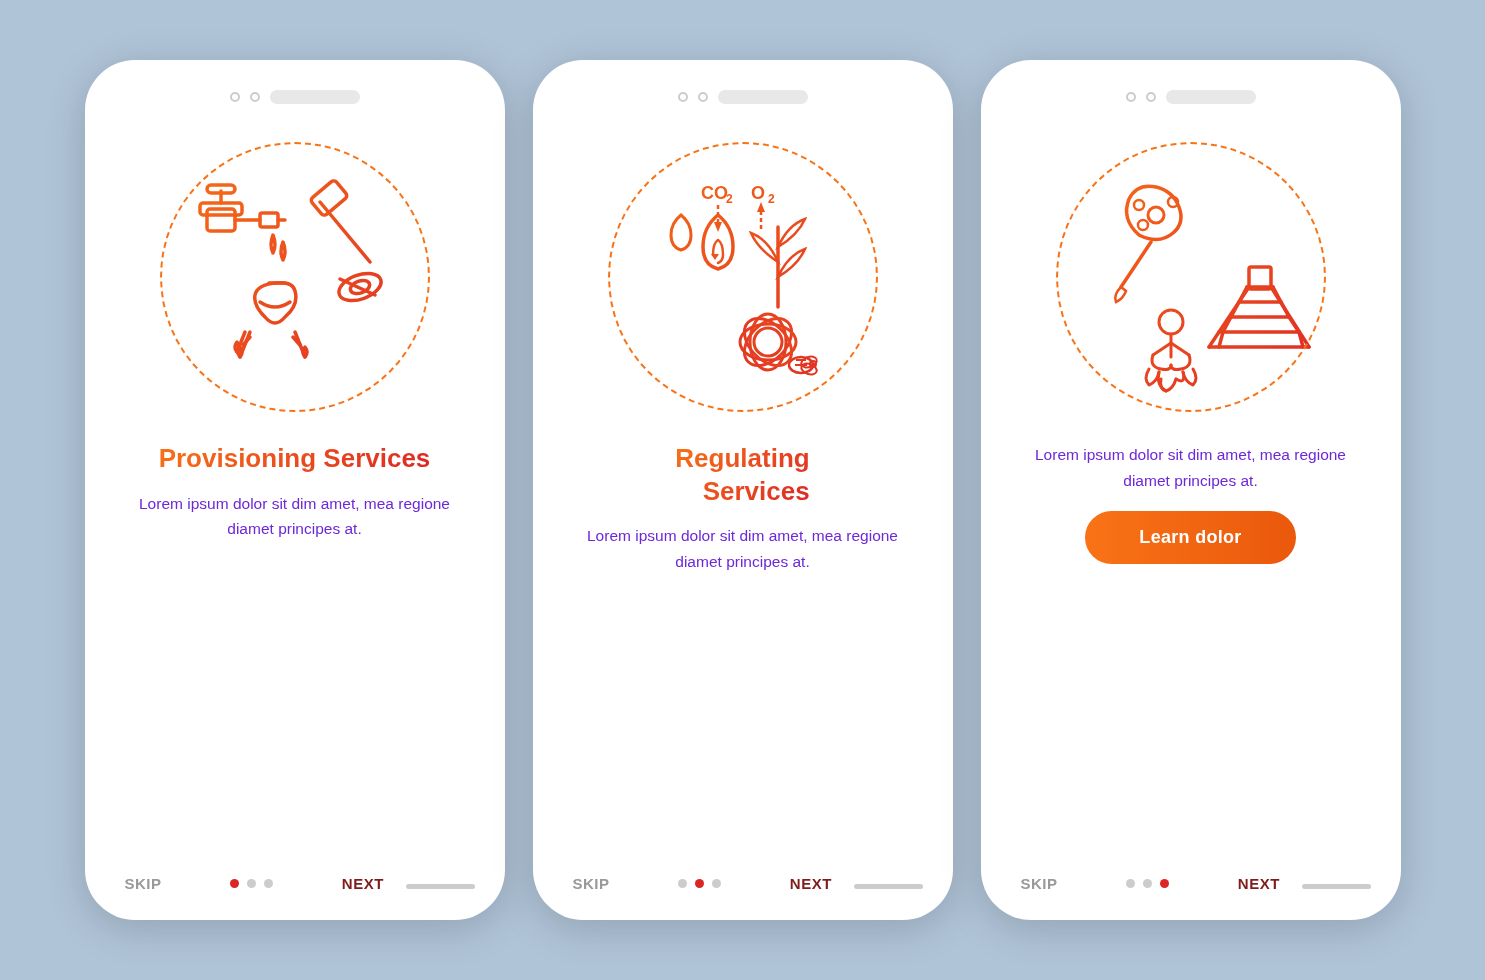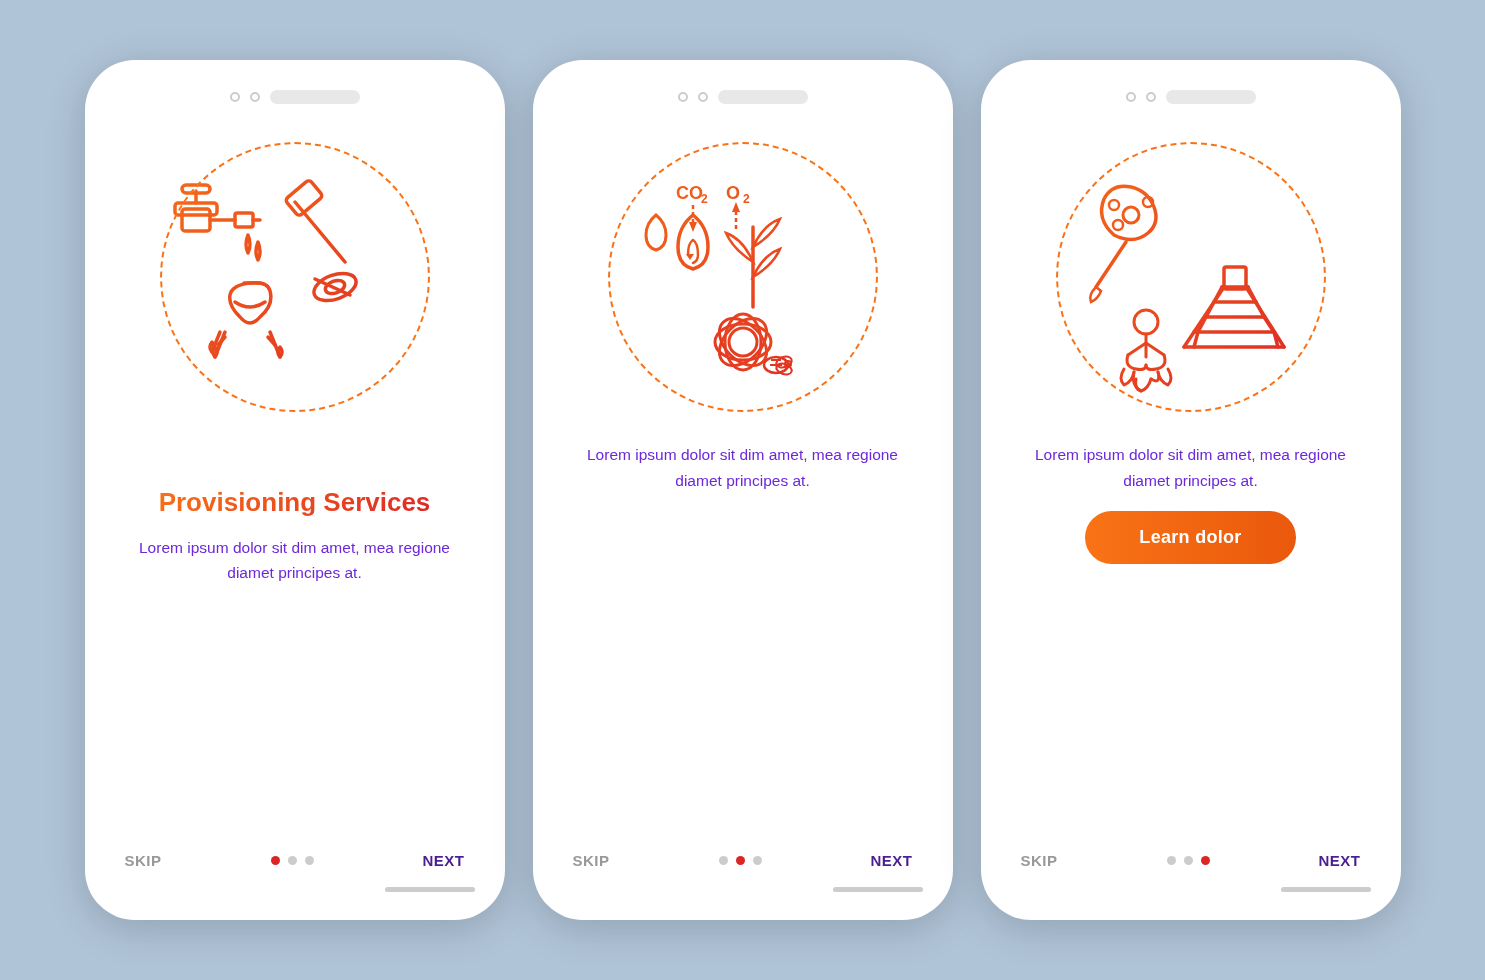--- a/index.html
+++ b/index.html
@@ -50,20 +50,21 @@
       height: 14px;
       background: #e8e8e8;
       border-radius: 7px;
     }
     .icon-area {
       width: 310px;
       height: 310px;
       position: relative;
       display: flex;
       align-items: center;
+      justify-content: center;
       margin-bottom: 10px;
     }
     .dashed-circle {
       position: absolute;
       width: 270px;
       height: 270px;
       border-radius: 50%;
       border: 2.5px dashed #f97316;
       top: 50%;
       left: 50%;
@@ -76,21 +77,20 @@
     .card-title {
       font-size: 26px;
       font-weight: 800;
       text-align: right;
       margin-bottom: 16px;
       line-height: 1.25;
       background: linear-gradient(135deg, #f97316, #dc2626);
       -webkit-background-clip: text;
       -webkit-text-fill-color: transparent;
       background-clip: text;
-      margin-top: 44px;
     }
     .card-desc {
       font-size: 15.5px;
       color: #6d28d9;
       text-align: center;
       line-height: 1.65;
       margin-bottom: 18px;
       padding: 0 10px;
     }
     .learn-more-btn {
@@ -102,40 +102,40 @@
       font-size: 18px;
       font-weight: 700;
       cursor: pointer;
       margin-bottom: 8px;
       letter-spacing: 0.3px;
     }
     .phone-bottom {
       margin-top: auto;
       width: 100%;
       display: flex;
-      flex-direction: column;
-      align-items: flex-end;
+      flex-direction: row;
+      align-items: center;
       gap: 12px;
     }
     .phone-nav {
       width: 100%;
       display: flex;
       align-items: center;
       justify-content: space-between;
       padding: 0 10px;
     }
     .nav-skip {
       font-size: 15px;
       color: #999;
       font-weight: 600;
       letter-spacing: 0.5px;
     }
     .nav-next {
       font-size: 15px;
-      color: #4c1d95;
+      color: #7f1d1d;
       font-weight: 700;
       letter-spacing: 0.5px;
     }
     .nav-dots {
       display: flex;
       gap: 8px;
       align-items: center;
     }
     .nav-dot {
       width: 9px;
@@ -287,20 +287,21 @@
 
         <ellipse cx="188" cy="218" rx="12" ry="8" fill="none" stroke="url(#grad2)" stroke-width="2.5"></ellipse>
         <line x1="182" y1="218" x2="194" y2="218" stroke="url(#grad2)" stroke-width="2"></line>
         <line x1="183" y1="213" x2="193" y2="213" stroke="url(#grad2)" stroke-width="2"></line>
         <ellipse cx="196" cy="215" rx="8" ry="5" fill="none" stroke="url(#grad2)" stroke-width="2" transform="rotate(-20 196 215)"></ellipse>
         <ellipse cx="196" cy="222" rx="8" ry="5" fill="none" stroke="url(#grad2)" stroke-width="2" transform="rotate(20 196 222)"></ellipse>
         <circle cx="200" cy="217" r="3" fill="none" stroke="url(#grad2)" stroke-width="2"></circle>
       </svg>
     </div>
 
+    <div class="card-title">Regulating<br>Services</div>
     <div class="card-desc">Lorem ipsum dolor sit dim amet, mea regione diamet principes at.</div>
 
     <div class="phone-bottom">
       <div class="phone-nav">
         <span class="nav-skip">SKIP</span>
         <div class="nav-dots">
           <div class="nav-dot"></div>
           <div class="nav-dot active"></div>
           <div class="nav-dot"></div>
         </div>

